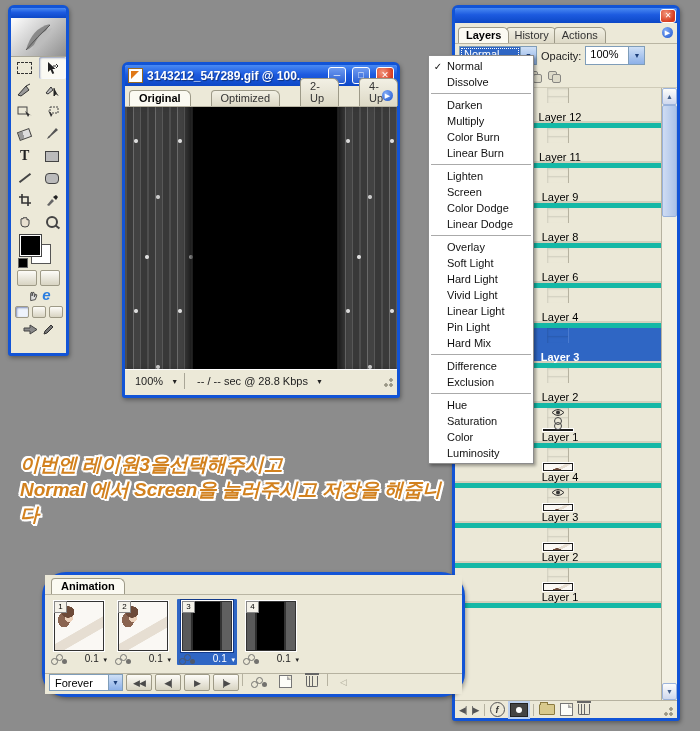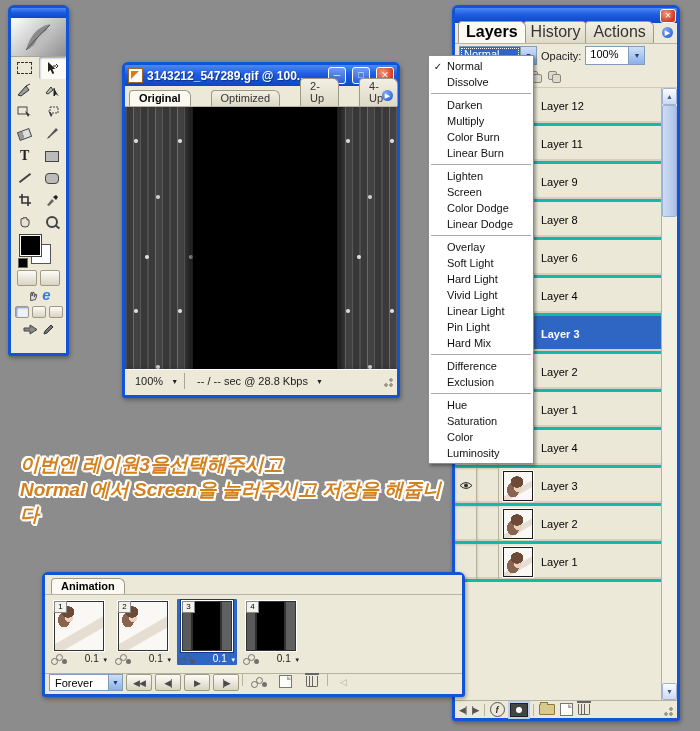--- a/index.html
+++ b/index.html
@@ -57,37 +57,37 @@
   .grip{margin-left:auto;width:12px;height:12px;background:
      radial-gradient(circle 1.5px at 10px 10px,#9a9786 1.5px,transparent 2px),
      radial-gradient(circle 1.5px at 10px 5px,#9a9786 1.5px,transparent 2px),
      radial-gradient(circle 1.5px at 5px 10px,#9a9786 1.5px,transparent 2px);}
 
   
   #layerspal{left:452px;top:5px;width:222px;height:710px;display:flex;flex-direction:column;}
   #layerspal .xptitle{height:13px;justify-content:flex-end;padding:1px 1px;}
   .closebtn{width:14px;height:12px;font-size:8px;}
   .paltabs{height:18px;display:flex;align-items:flex-end;padding:2px 2px 0 3px;border-bottom:1px solid #b9b5a3;position:relative;background:#ece9d8;}
-  .paltabs .ftab{font-size:16px;padding:1px 7px 2px;}
+  .paltabs .ftab{font-size:11px;padding:1px 7px 2px;}
   .comborow{height:23px;display:flex;align-items:center;gap:4px;padding:0 4px;}
   .combo{display:flex;height:17px;border:1px solid #7f9db9;background:#fff;align-items:stretch;}
   .combo .val{padding:1px 4px;min-width:52px;}
   .combo .val.focus{background:#2f66c4;color:#fff;outline:1px dotted #fff;outline-offset:-2px;}
   .combo .db{width:15px;background:linear-gradient(180deg,#cfe0f6,#8cb0e8);border-left:1px solid #7f9db9;color:#1b3e7a;font-size:7px;display:flex;align-items:center;justify-content:center;}
   .oplabel{color:#222;}
   .unifyrow{height:20px;display:flex;align-items:center;gap:6px;padding:0 6px;border-bottom:1px solid #cfcbb8;}
   .lock{width:9px;height:7px;background:#555;border-radius:1px;position:relative;margin-top:4px;}
   .lock:before{content:"";position:absolute;left:1px;top:-5px;width:5px;height:5px;border:1.5px solid #555;border-bottom:none;border-radius:4px 4px 0 0;}
   .uicon{width:13px;height:12px;position:relative;opacity:.75;}
   .uicon:before,.uicon:after{content:"";position:absolute;width:7px;height:7px;border:1.5px solid #666;border-radius:2px;background:#d9d5c4;}
   .uicon:before{left:0;top:0;}
   .uicon:after{left:4px;top:3px;}
   .listwrap{flex:1;display:flex;overflow:hidden;background:#ece9d8;}
   .layerlist{flex:1;}
-  .lrow{height:35px;display:flex;align-items:center;border-bottom:3px solid #14b8a6;box-shadow:inset 0 -2px 0 #d4d0bd;background:#ebe8d7;}
+  .lrow{height:35px;display:flex;align-items:center;border-bottom:5px solid #14b8a6;box-shadow:inset 0 -2px 0 #d4d0bd;background:#ebe8d7;flex-direction:column;}
   .lrow .well{width:21px;height:100%;border-right:1px solid #b6b2a0;box-shadow:inset 1px 1px 2px rgba(0,0,0,.12);display:flex;align-items:center;justify-content:center;}
   .lthumb{width:28px;height:28px;margin:0 4px;border:1px solid #1c1c1c;box-shadow:0 0 0 1px #fff;background:#eee;}
   .lthumb.blank{visibility:hidden;}
   .lname{margin-left:4px;white-space:nowrap;}
   .lrow.selected{background:#2f66c4;}
   .lrow.selected .lname{color:#fff;font-weight:700;}
   .lrow.selected .well{border-right-color:#4a7bd0;}
   .linkicon{width:7px;height:12px;position:relative;}
   .linkicon:before,.linkicon:after{content:"";position:absolute;left:0;width:6px;height:6px;border:1.5px solid #444;border-radius:50%;}
   .linkicon:before{top:0;}
@@ -120,21 +120,21 @@
   .mitem{height:16px;display:flex;align-items:center;font-size:11px;color:#111;}
   .mitem .chk{width:18px;text-align:center;font-size:10px;}
   .msep{height:1px;background:#aaa;margin:3px 2px;}
 
   
   #annotation{position:absolute;left:20px;top:452px;width:440px;z-index:5;
     font-weight:700;font-style:italic;font-size:19px;line-height:25px;color:#d2811e;
     text-shadow:-2px 0 #fff,2px 0 #fff,0 -2px #fff,0 2px #fff,-1px -1px #fff,1px 1px #fff,1px -1px #fff,-1px 1px #fff,-2px -2px #fff,2px 2px #fff;}
 
   
-  #animpal{left:42px;top:572px;width:417px;height:119px;z-index:8;display:flex;flex-direction:column;}
+  #animpal{left:42px;top:572px;width:417px;height:119px;z-index:8;display:flex;flex-direction:column;border-radius:24px;}
   .animtabs{height:17px;display:flex;align-items:flex-end;padding:2px 0 0 6px;border-bottom:1px solid #b9b5a3;background:#ece9d8;}
   .framestrip{flex:1;display:flex;align-items:flex-start;padding:4px 0 0 4px;gap:4px;}
   .frame{width:56px;padding:2px 2px 1px;display:flex;flex-direction:column;align-items:center;}
   .frame.selected{background:#2f66c4;border-radius:1px;}
   .fthumb{width:48px;height:48px;border:1px solid #333;box-shadow:0 0 0 1px #fff;position:relative;}
   .frame.selected .fthumb{box-shadow:0 0 0 1px #fff,0 0 0 2px #123a8a;}
   .fnum{position:absolute;left:-1px;top:-1px;min-width:9px;padding:0 1px;height:10px;background:#f4f2ea;border:1px solid #888;font-size:8px;line-height:10px;text-align:center;color:#000;}
   .fdelay{width:100%;display:flex;align-items:center;justify-content:space-between;margin-top:2px;font-size:10px;color:#222;}
   .frame.selected .fdelay{color:#fff;}
   .tween{width:14px;height:9px;position:relative;opacity:.8;}

